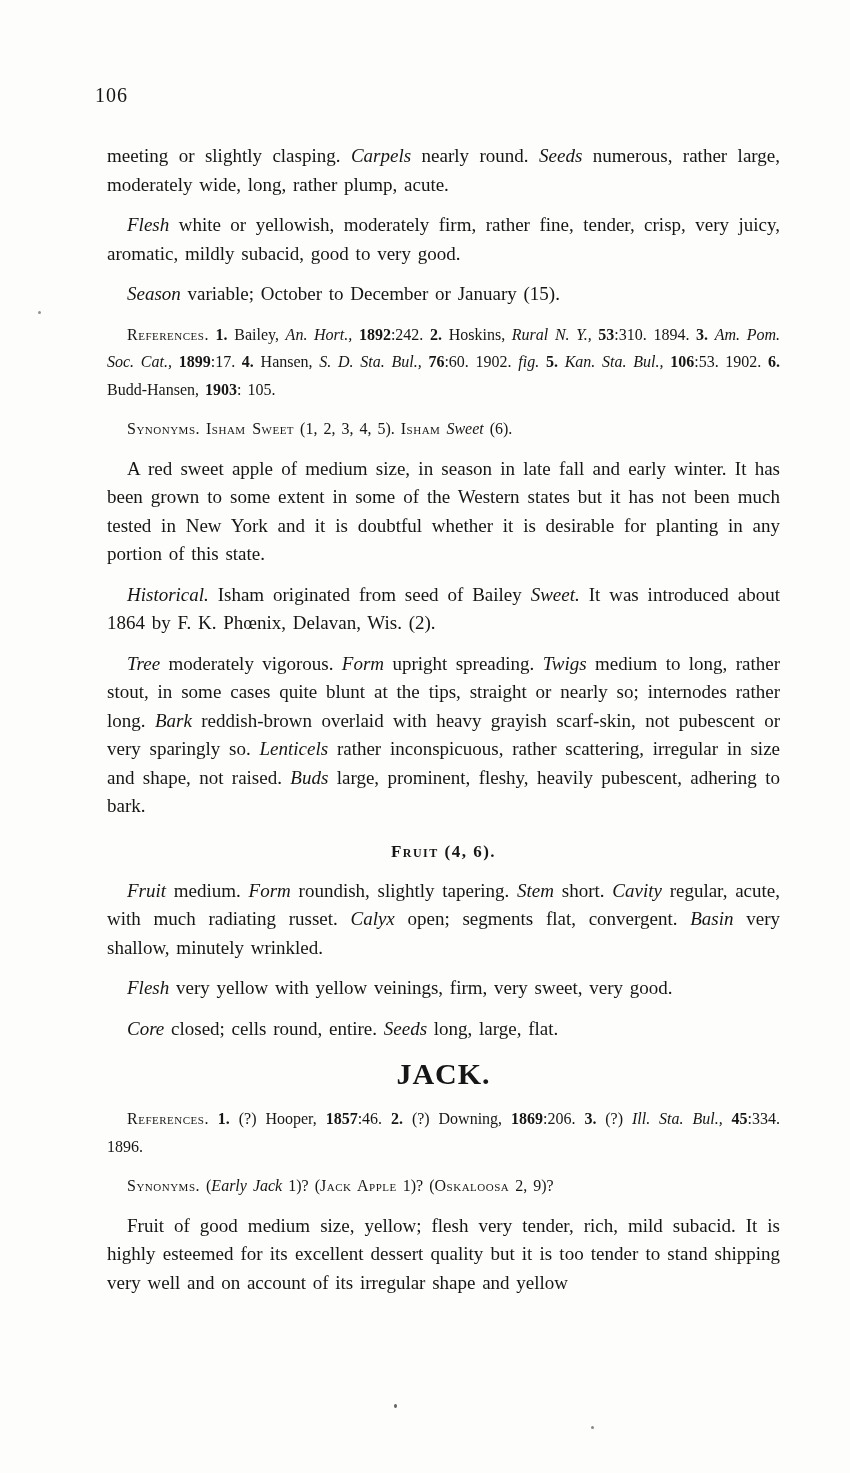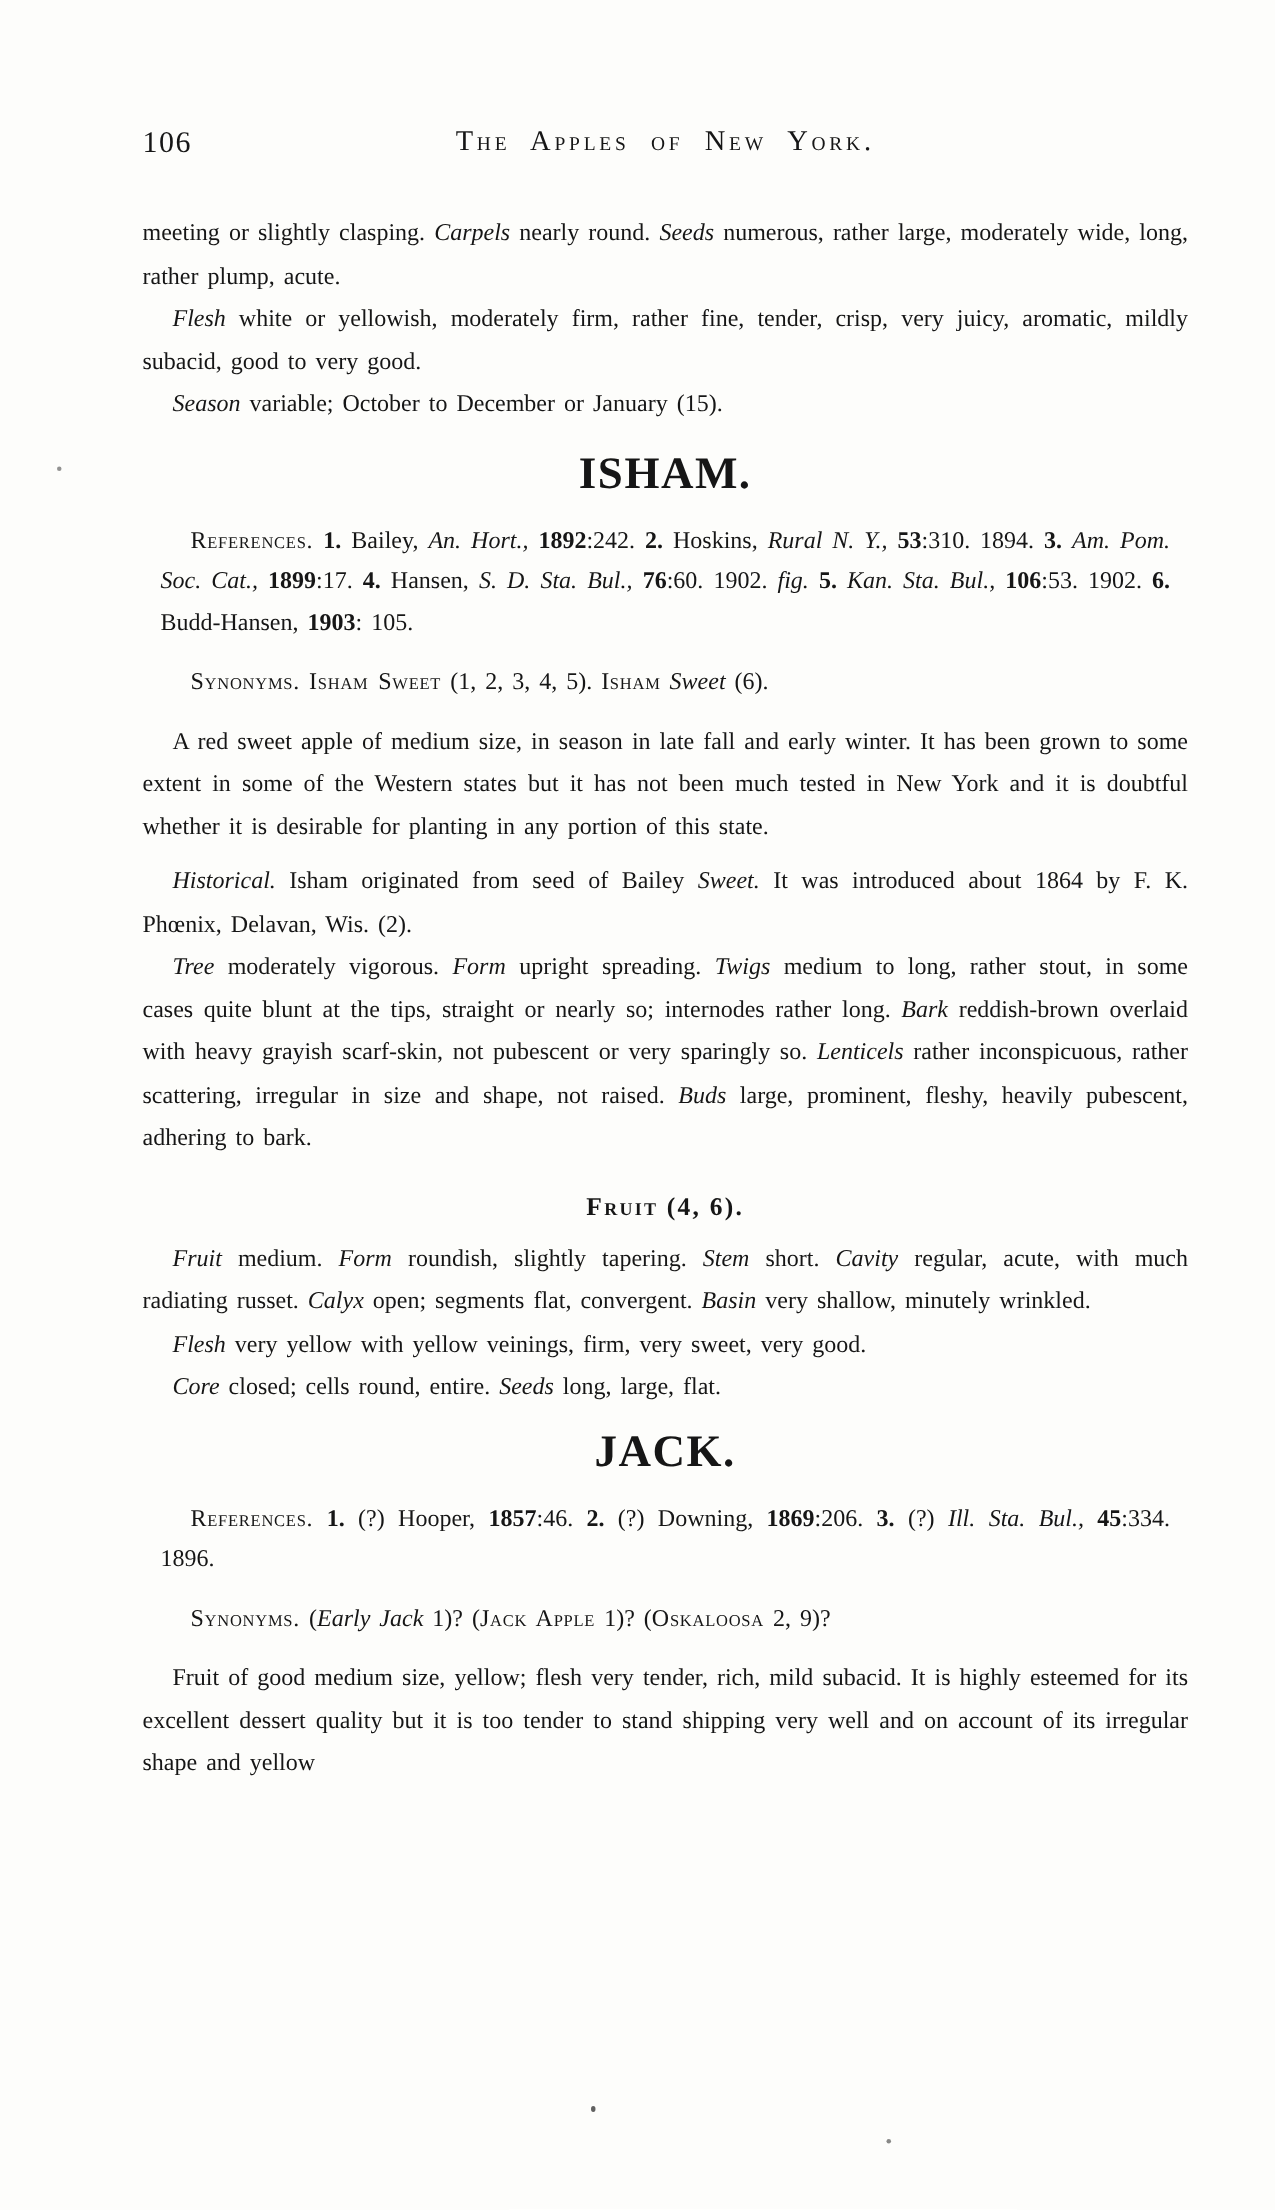--- a/index.html
+++ b/index.html
@@ -34,22 +34,22 @@
   .run-title {
     display: block;
     text-align: center;
     font-size: 19px;
     font-variant: small-caps;
     letter-spacing: 2.5px;
     word-spacing: 7px;
   }
   
   .body-para {
-    margin: 0;
-    font-size: 16px;
+    margin: 12px;
+    font-size: 19px;
     line-height: 28.5px;
     text-align: justify;
     text-indent: 20px;
     word-spacing: 2px;
   }
   .no-indent { text-indent: 0; }
   .spaced { margin-top: 8px; }
   
   .ref-para {
     margin: 12px;
@@ -93,28 +93,26 @@
   .speck-2 { left: 394px; top: 1404px; width: 3px; height: 4px; opacity: .8; }
   .speck-3 { left: 591px; top: 1426px; width: 3px; height: 3px; opacity: .6; }
 </style>
 </head>
 <body>
 
 <div class="page">
 
   <header class="running-head">
     <span class="page-num">106</span>
-    <span class="run-title">The Apples of New York.</span>
   </header>
 
   <p class="body-para no-indent"><span>meeting or slightly clasping. </span><span class="seg-i">Carpels</span><span> nearly round. </span><span class="seg-i">Seeds</span><span> numerous, rather large, moderately wide, long, rather plump, acute.</span></p>
   <p class="body-para"><span class="seg-i">Flesh</span><span> white or yellowish, moderately firm, rather fine, tender, crisp, very juicy, aromatic, mildly subacid, good to very good.</span></p>
   <p class="body-para"><span class="seg-i">Season</span><span> variable; October to December or January (15).</span></p>
 
-  <h1 class="variety-heading">ISHAM.</h1>
 
   <p class="ref-para"><span class="seg-sc">References.</span><span> </span><span class="seg-b">1.</span><span> Bailey, </span><span class="seg-i">An. Hort.,</span><span> </span><span class="seg-b">1892</span><span>:242. </span><span class="seg-b">2.</span><span> Hoskins, </span><span class="seg-i">Rural N. Y.,</span><span> </span><span class="seg-b">53</span><span>:310. 1894. </span><span class="seg-b">3.</span><span> </span><span class="seg-i">Am. Pom. Soc. Cat.,</span><span> </span><span class="seg-b">1899</span><span>:17. </span><span class="seg-b">4.</span><span> Hansen, </span><span class="seg-i">S. D. Sta. Bul.,</span><span> </span><span class="seg-b">76</span><span>:60. 1902. </span><span class="seg-i">fig.</span><span> </span><span class="seg-b">5.</span><span> </span><span class="seg-i">Kan. Sta. Bul.,</span><span> </span><span class="seg-b">106</span><span>:53. 1902. </span><span class="seg-b">6.</span><span> Budd-Hansen, </span><span class="seg-b">1903</span><span>: 105.</span></p>
   <p class="ref-para"><span class="seg-sc">Synonyms.</span><span> </span><span class="seg-sc">Isham Sweet</span><span> (1, 2, 3, 4, 5). </span><span class="seg-sc">Isham</span><span> </span><span class="seg-i">Sweet</span><span> (6).</span></p>
 
   <p class="body-para spaced"><span>A red sweet apple of medium size, in season in late fall and early winter. It has been grown to some extent in some of the Western states but it has not been much tested in New York and it is doubtful whether it is desirable for planting in any portion of this state.</span></p>
   <p class="body-para spaced"><span class="seg-i">Historical.</span><span> Isham originated from seed of Bailey </span><span class="seg-i">Sweet.</span><span> It was introduced about 1864 by F. K. Phœnix, Delavan, Wis. (2).</span></p>
 
   <p class="body-para"><span class="seg-i">Tree</span><span> moderately vigorous. </span><span class="seg-i">Form</span><span> upright spreading. </span><span class="seg-i">Twigs</span><span> medium to long, rather stout, in some cases quite blunt at the tips, straight or nearly so; internodes rather long. </span><span class="seg-i">Bark</span><span> reddish-brown overlaid with heavy grayish scarf-skin, not pubescent or very sparingly so. </span><span class="seg-i">Lenticels</span><span> rather inconspicuous, rather scattering, irregular in size and shape, not raised. </span><span class="seg-i">Buds</span><span> large, prominent, fleshy, heavily pubescent, adhering to bark.</span></p>
 
   <h2 class="section-heading">Fruit (4, 6).</h2>

